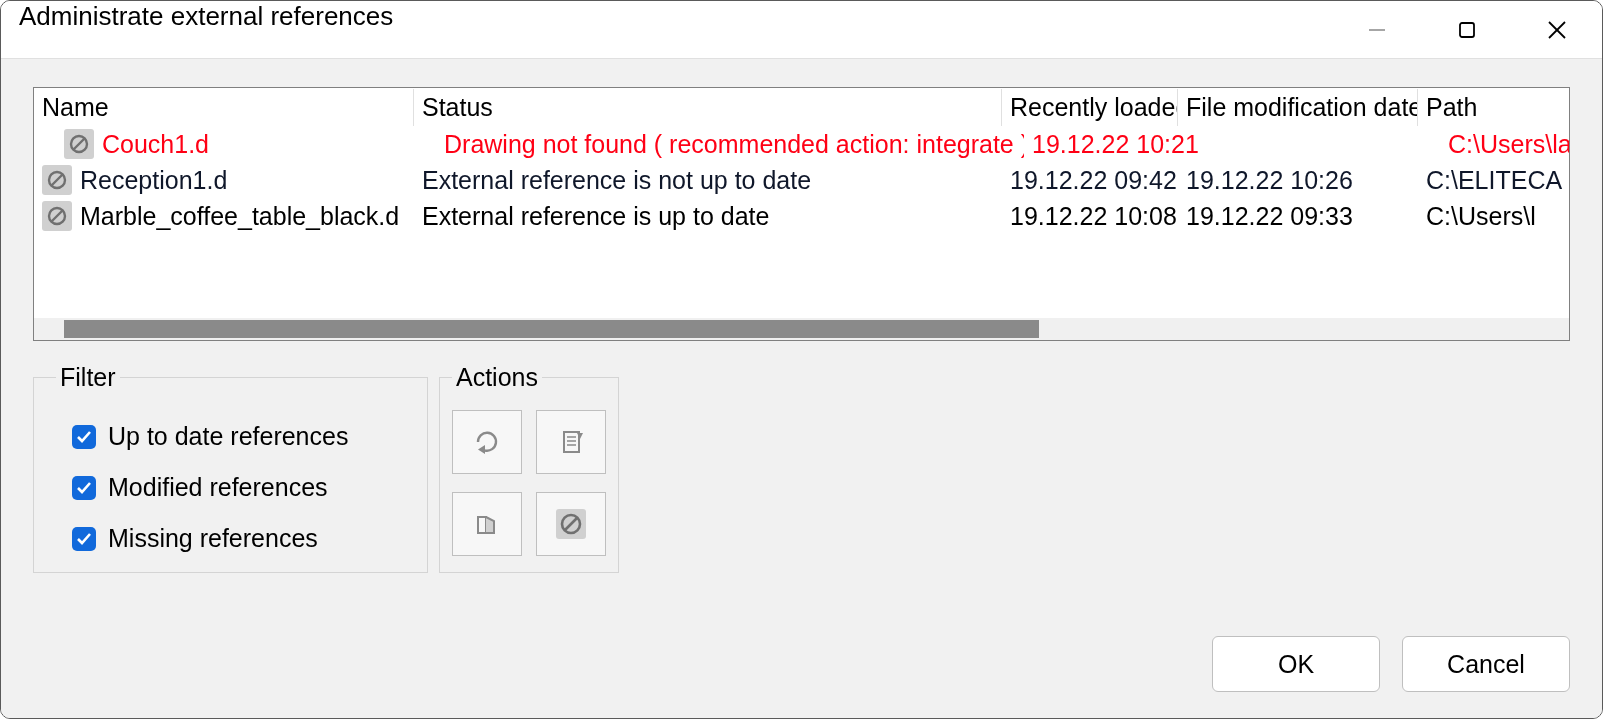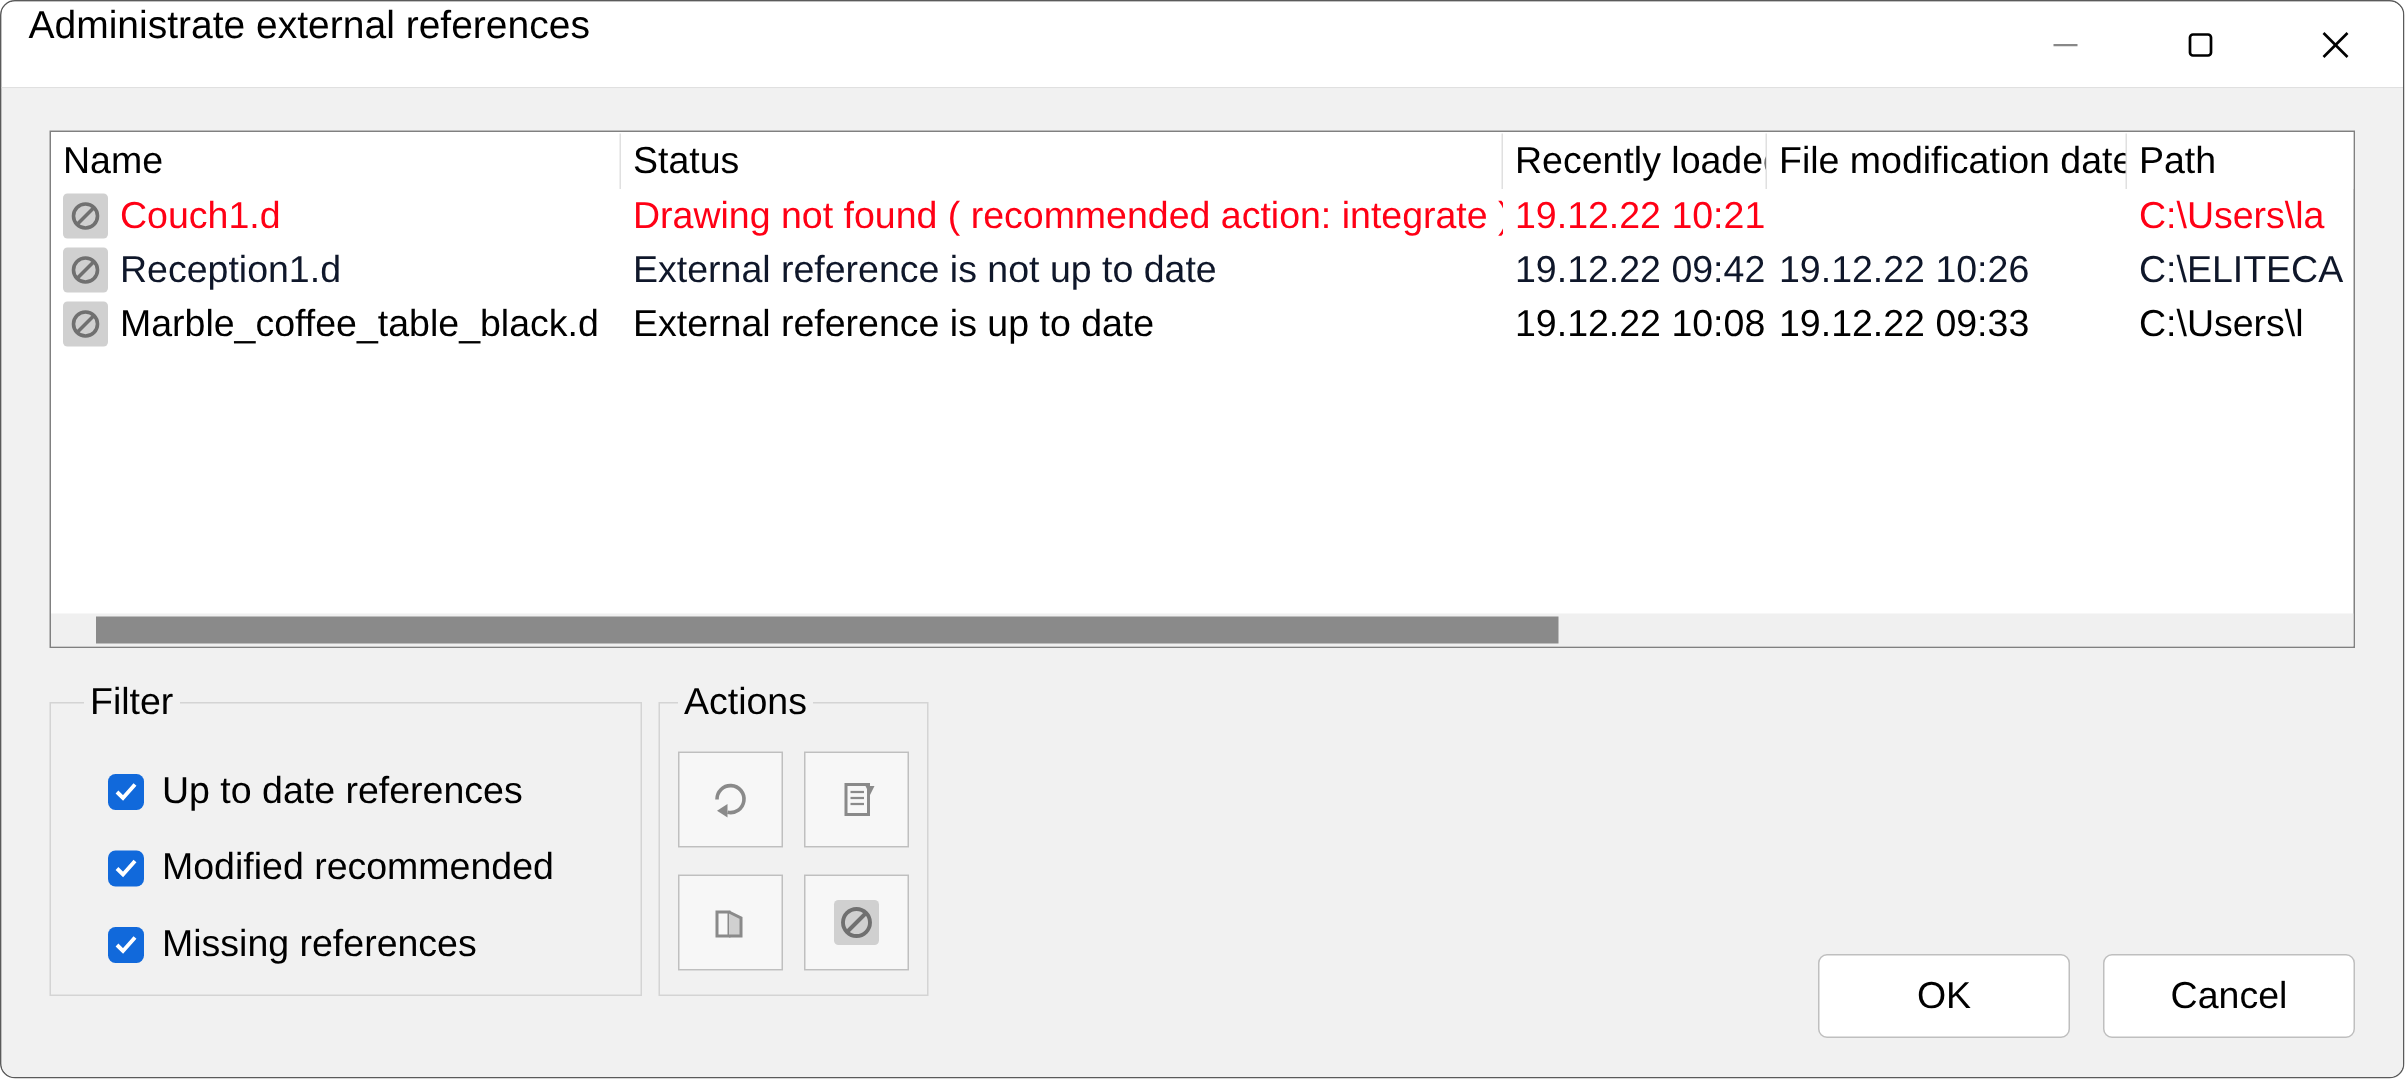--- a/index.html
+++ b/index.html
@@ -48,21 +48,21 @@
     flex: 1;
     background: #f1f1f1;
     padding: 28px 32px 24px 32px;
     display: flex;
     flex-direction: column;
     position: relative;
   }
   .table-wrap {
     background: #fff;
     border: 1px solid #808080;
-    height: 345px;
+    height: 254px;
     display: flex;
     flex-direction: column;
     overflow: hidden;
   }
   .thead, .trow {
     display: flex;
     align-items: center;
     font-size: 25px;
   }
   .thead {
@@ -91,21 +91,21 @@
   .td {
     padding: 2px 8px;
     white-space: nowrap;
     overflow: hidden;
   }
   .td.col-name {
     display: flex;
     align-items: center;
     gap: 8px;
   }
-  .row-red { color: #ff0015; }
+  .row-red { color: #ff0015; margin-left: 22px; }
   .row-orange { color: #0f172a; }
   .row-black { color: #000; }
   .block-icon {
     width: 30px; height: 30px;
     min-width: 30px;
     background: #d0d0d0;
     display: flex;
     align-items: center;
     justify-content: center;
     border-radius: 3px;
@@ -302,21 +302,21 @@
               </svg>
           </div>
           <span>Up to date references</span>
         </div>
         <div class="chk-row">
           <div class="chk">
             <svg width="16" height="16">
                 <polyline points="2,8 6,12 14,3" fill="none" stroke="#fff" stroke-width="2.6"></polyline>
               </svg>
           </div>
-          <span>Modified recommended</span>
+          <span>Modified references</span>
         </div>
         <div class="chk-row">
           <div class="chk">
             <svg width="16" height="16">
                 <polyline points="2,8 6,12 14,3" fill="none" stroke="#fff" stroke-width="2.6"></polyline>
               </svg>
           </div>
           <span>Missing references</span>
         </div>
       </fieldset>

